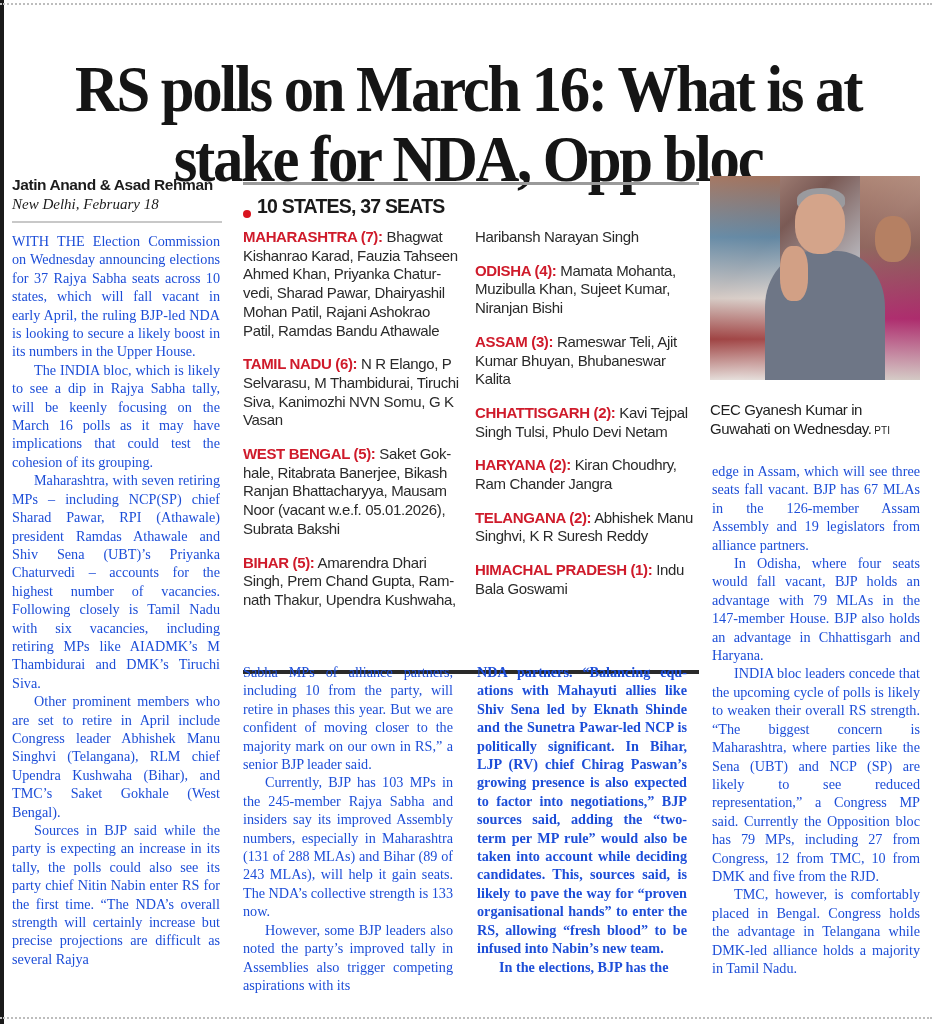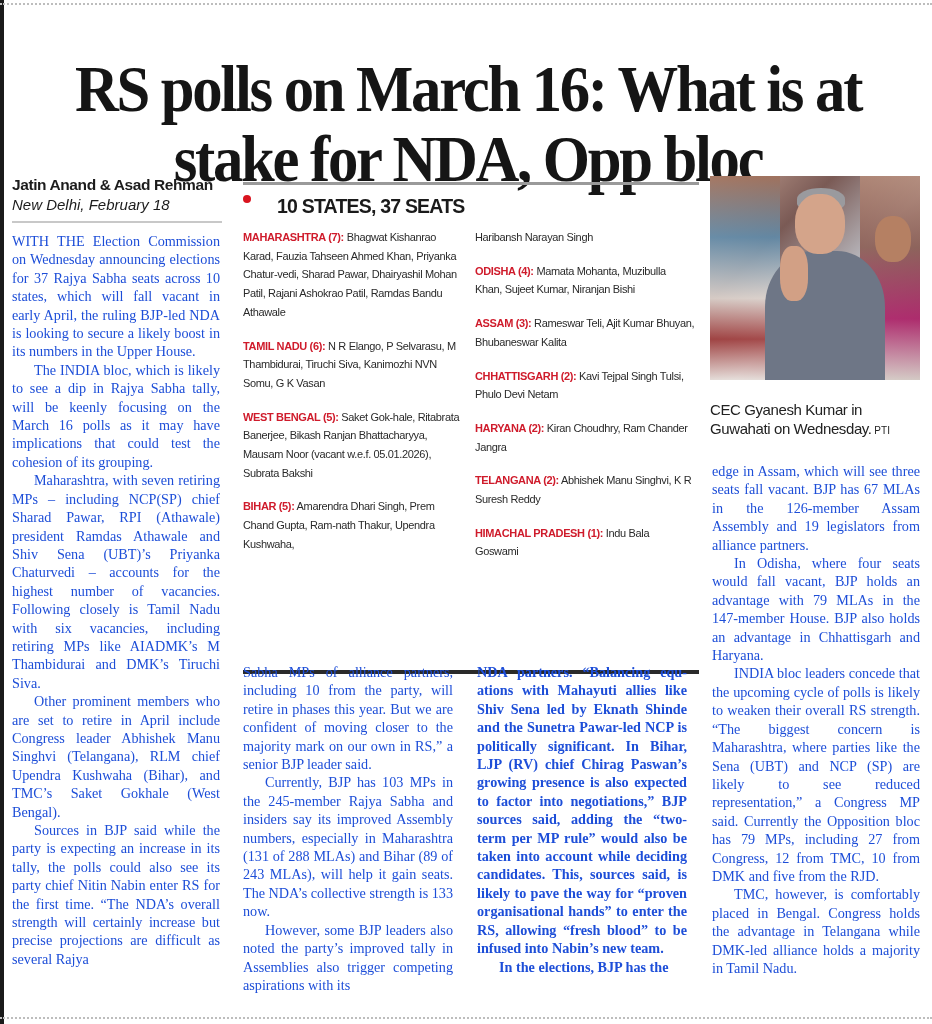--- a/index.html
+++ b/index.html
@@ -27,21 +27,21 @@
       transform: scaleX(0.92); transform-origin: center top;
     }
 
     
     .byline { position: absolute; left: 12px; top: 176px; width: 210px; }
     .byline .authors {
       font-family: "Liberation Sans", "DejaVu Sans", sans-serif;
       font-weight: bold; font-size: 15.5px; letter-spacing: -0.4px; color: #1c1c1c;
     }
     .byline .dateline {
-      font-family: Liberation Sans, sans-serif; font-style: italic; font-size: 15px; margin-top: 2px;
+      font-family: Liberation Serif, serif; font-style: italic; font-size: 15px; margin-top: 2px;
     }
     .byline .rule { border-top: 2px solid #c8c8c8; margin-top: 8px; }
 
     .col {
       position: absolute; font-size: 14.2px; line-height: 18.4px;
       text-align: justify; hyphens: manual; color: #1d4ed8;
     }
     .col p { margin: 0; text-indent: 0; }
     .col p.indent { text-indent: 22px; }
 
@@ -49,33 +49,33 @@
     #col2b { left: 243px; top: 663px; width: 210px; }
     #col3b { left: 477px; top: 663px; width: 210px; font-weight: bold; }
     #col4 { left: 712px; top: 462px; width: 208px; }
 
     
     .factbox { position: absolute; left: 243px; top: 182px; width: 456px; }
     .factbox .topline { border-top: 3px solid #9a9a9a; }
     .factbox .title {
       font-family: "Liberation Sans", "DejaVu Sans", sans-serif; font-weight: bold;
       font-size: 19.5px; letter-spacing: -0.8px; margin-top: 10px; color: #1a1a1a;
-      display: flex; align-items: flex-start; gap: 20px;
+      display: flex; align-items: flex-end;
     }
     .factbox .dot {
       display: inline-block; width: 8px; height: 8px; border-radius: 50%;
       background: #d9141f; margin-right: 6px;
     }
     .factbox .cols { position: relative; margin-top: 10px; height: 440px; }
     .fb-col { position: absolute; top: 0; width: 220px; }
     .fb-col.a { left: 0; }
     .fb-col.b { left: 232px; }
     .entry {
       font-family: "Liberation Sans", "DejaVu Sans", sans-serif;
-      font-size: 11px; line-height: 18.7px; letter-spacing: -0.35px;
+      font-size: 15px; line-height: 18.7px; letter-spacing: -0.35px;
       color: #2a2a2a; margin-bottom: 15px;
     }
     .entry .st { color: #cf1b2b; font-weight: bold; }
     .factbox .bottomline-b {
       position: absolute; left: 0; top: 442px; width: 456px; border-top: 4px solid #2a2a2a;
     }
 
     
     .photo {
       position: absolute; left: 710px; top: 176px; width: 210px; height: 204px;

